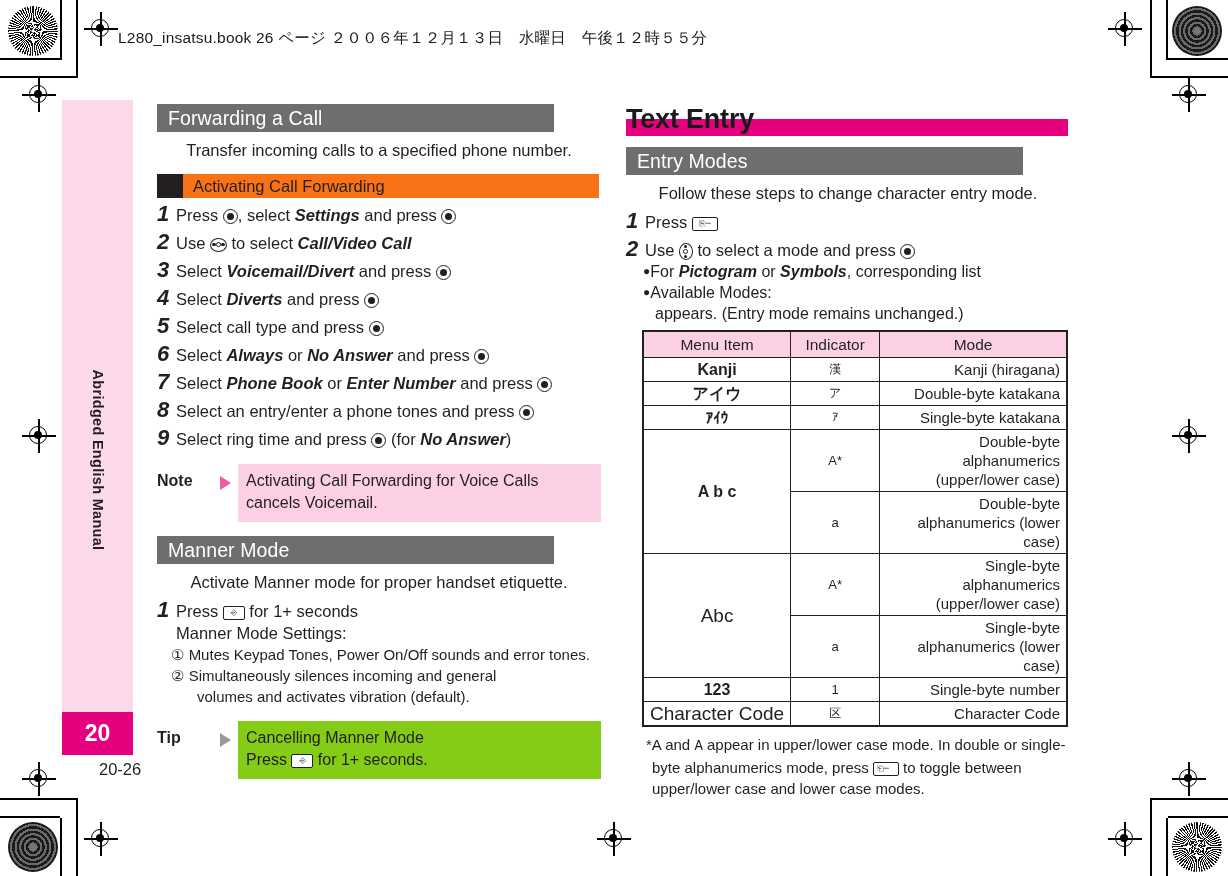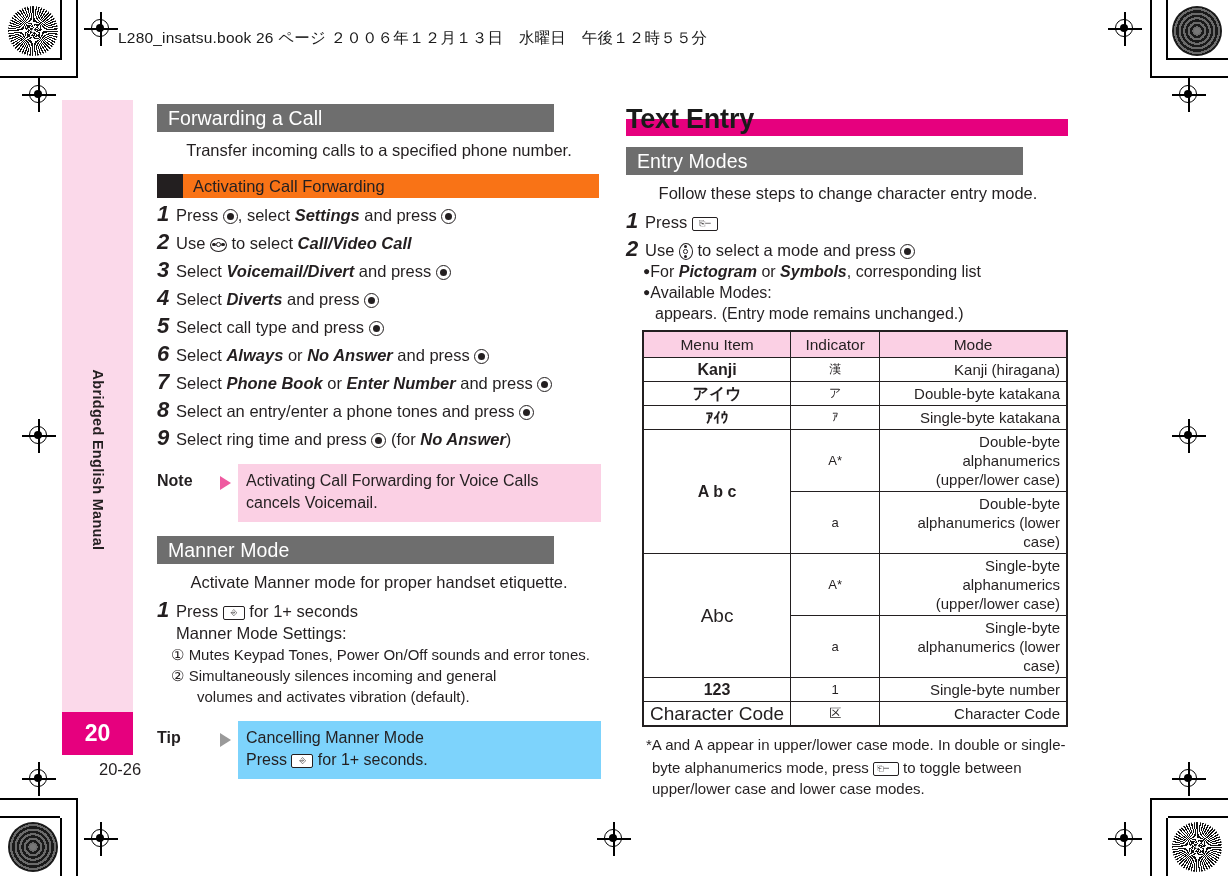--- a/index.html
+++ b/index.html
@@ -248,21 +248,21 @@
   }
   .callout.tip .tri { border-left-color: #9a9a9a; }
   .callout .panel {
     flex: 1 1 auto;
     padding: 6px 8px 8px 8px;
     font-size: 16px;
     line-height: 22px;
     box-sizing: border-box;
   }
   .callout.note .panel { background: #fbd0e4; }
-  .callout.tip  .panel { background: #7dd3fc; }
+  .callout.tip  .panel { background: #84cc16; }
 
   
   .k {
     display: inline-block;
     vertical-align: -3px;
     position: relative;
   }
   
   .k-center {
     width: 15px; height: 15px;

